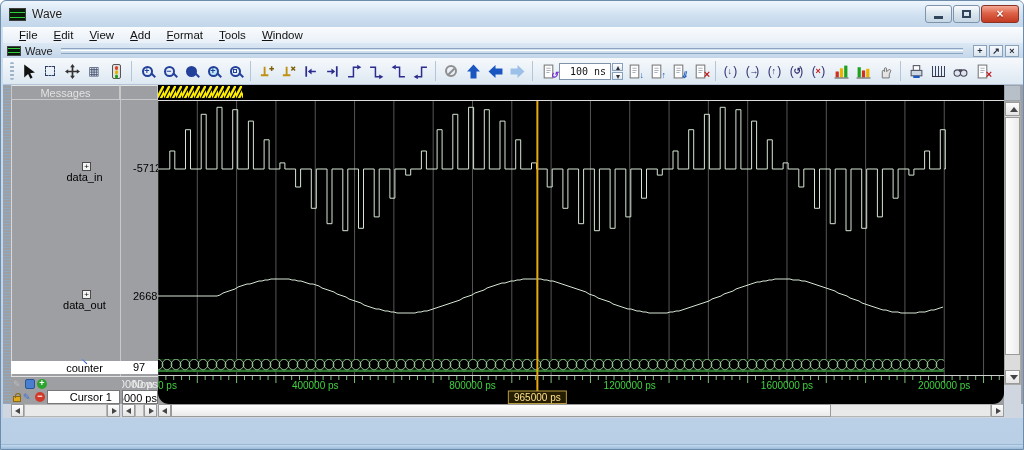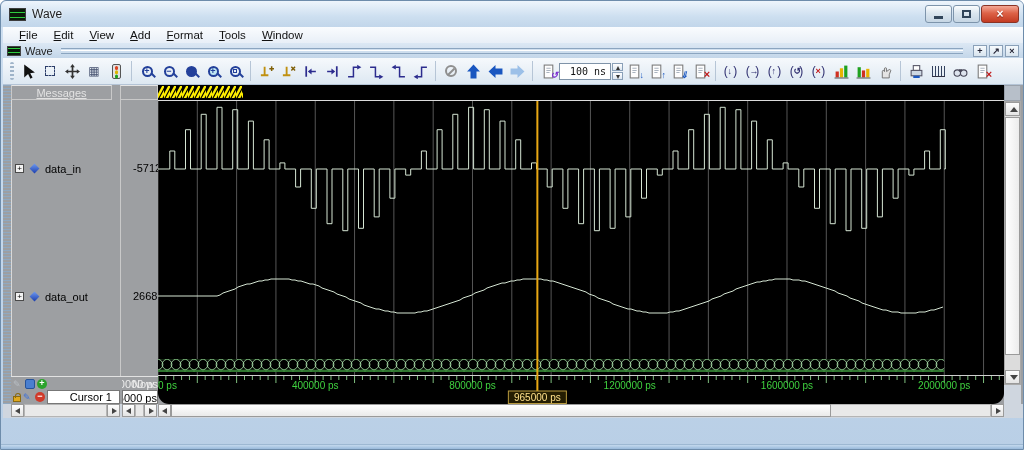--- a/index.html
+++ b/index.html
@@ -79,26 +79,26 @@
   .brace i { position:absolute; left:4.5px; top:0px; font-size:9px; font-style:normal; font-weight:bold; }
 
   
   .client { position:absolute; left:2px; top:84px; width:1020px; height:319px; background:#9d9fa2; }
   .grab { position:absolute; left:0; top:0; width:8px; height:319px;
     background:linear-gradient(90deg,#c7d8ea,#a9c2da);
     background-image:repeating-linear-gradient(0deg,#8fa9c2 0 1px,transparent 1px 3px); }
   .hdrcell { position:absolute; top:0; height:15px; background:#9d9fa2;
     border:1px solid #c9c9c9; border-top-color:#e5e5e5; font-size:11px; color:#e2e2e2;
     display:flex; align-items:center; justify-content:center; }
-  .hdr-names { left:8px; width:101px;text-decoration:underline; }
+  .hdr-names { left:8px; width:109px; }
   .hdr-values { left:117px; width:38px; }
   .names-bg { position:absolute; left:8px; top:15px; width:109px; height:276px; background:#9d9fa2; border-left:1px solid #d9d9d9; }
   .values-bg { position:absolute; left:117px; top:15px; width:38px; height:276px; background:#9d9fa2; border-left:1px solid #c9c9c9; }
 
-  .sig-row { position:absolute; left:8px; width:147px; height:13px; display:flex; align-items:center; font-size:11px; color:#000; }
+  .sig-row { position:absolute; left:8px; width:147px; height:13px; display:flex; align-items:center; font-size:11px; color:#000;flex-direction:column; }
   .sig-row.selected { background:#fff; }
   .expander { width:9px; height:9px; background:#f2f2f2; border:1px solid #4a4a4a; margin-left:4px;
     font-size:8px; line-height:7px; text-align:center; color:#000; }
   .expander::before { content:"+"; }
   .nolay { width:9px; margin-left:4px; }
   .diamond { width:7px; height:7px; background:linear-gradient(135deg,#6f9af0,#1d3fae); transform:rotate(45deg); margin:0 7px 0 7px; }
   .sig-name { flex:1; }
   .sig-val { position:absolute; left:111px; width:36px; height:13px; overflow:hidden; white-space:nowrap; padding-left:11px; }
 
   .now-row, .cur-row { position:absolute; left:8px; width:147px; height:14px; background:#9d9fa2; display:flex; align-items:center; font-size:11px; }
@@ -475,20 +475,26 @@
       <span class="expander"></span>
       <span class="diamond"></span>
       <span class="sig-name">data_in</span>
       <span class="sig-val">-5712</span>
     </div>
     <div class="sig-row" style="top:205px">
       <span class="expander"></span>
       <span class="diamond"></span>
       <span class="sig-name">data_out</span>
       <span class="sig-val">26689652</span>
+    </div>
+    <div class="sig-row selected" style="top:276px">
+      <span class="nolay"></span>
+      <span class="diamond"></span>
+      <span class="sig-name">counter</span>
+      <span class="sig-val">97</span>
     </div>
 
     <div class="now-row">
       <span class="mini-ic pencil">✎</span>
       <span class="mini-ic chip"></span>
       <span class="mini-ic plusdot">+</span>
       <span class="now-label">Now</span>
       <span class="foot-val">
           <span>2000000 ps</span>
         </span>

